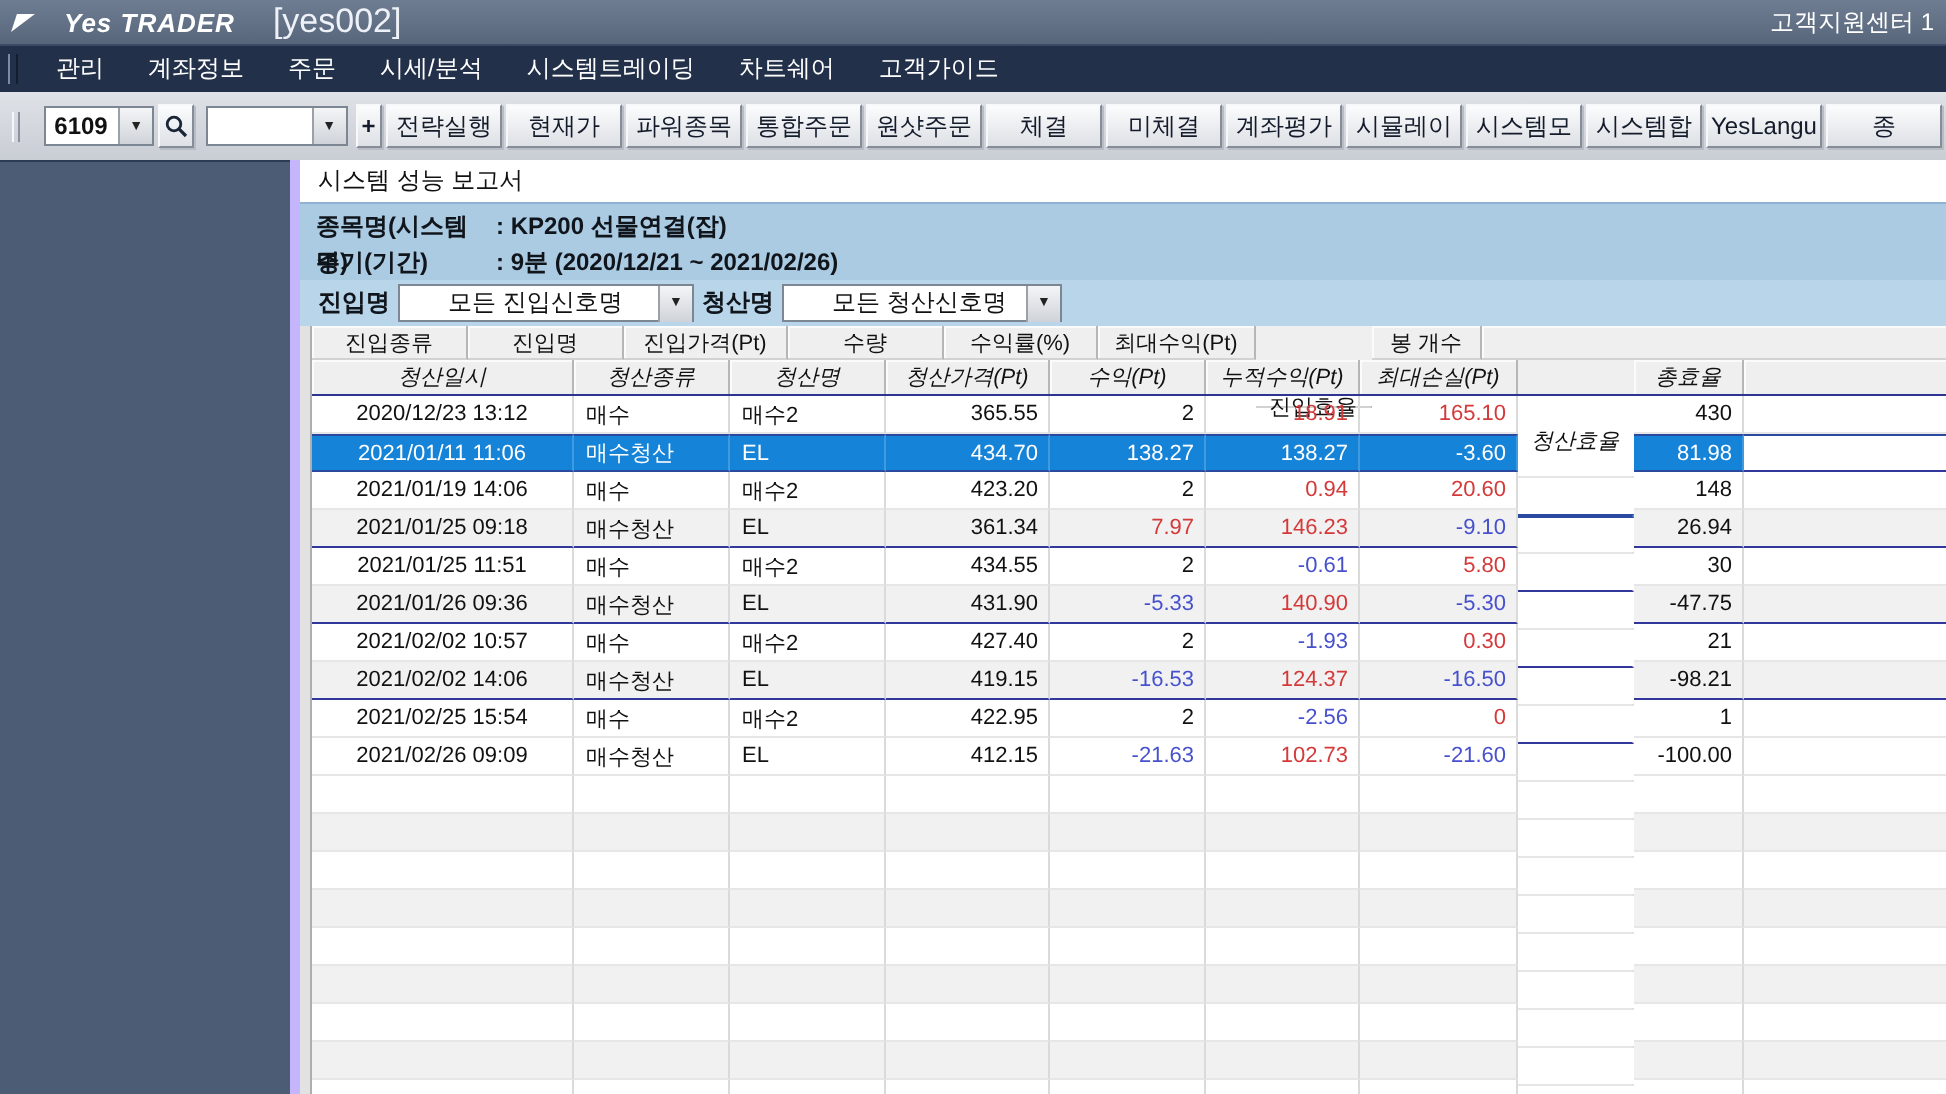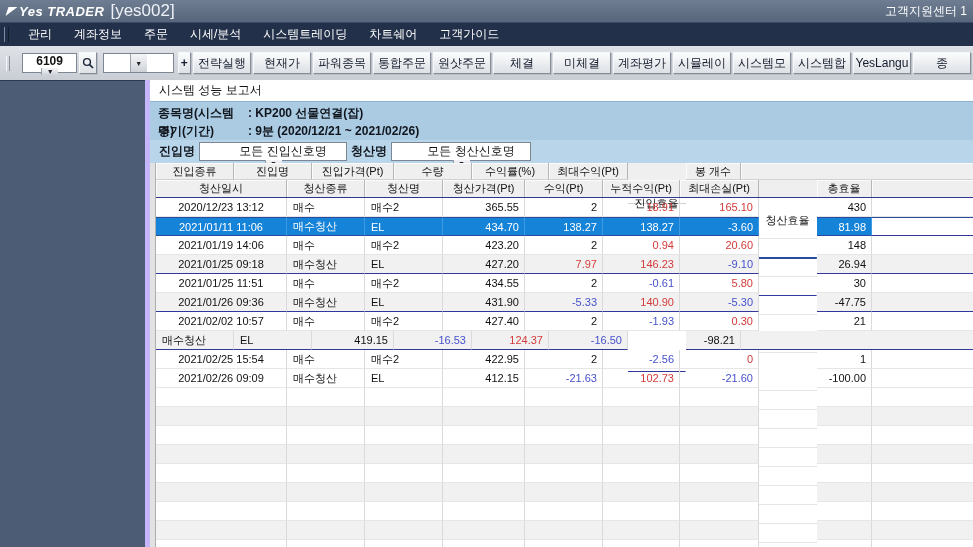--- a/index.html
+++ b/index.html
@@ -1,41 +1,41 @@
 <!DOCTYPE html>
 <html><head>
 <meta charset="utf-8">
 <style>
   html,body{margin:0;padding:0;}
   .screen{position:relative;width:973px;height:547px;overflow:hidden;
     font-family:"Liberation Sans","DejaVu Sans",sans-serif;background:#4b5c74;}
 
   
   .titlebar{height:22px;background:linear-gradient(#6e7d91,#57667b);
-    display:flex;align-items:center;padding:0 6px;color:#fff;}
+    display:flex;align-items:center;padding:0 6px;color:#fff;gap:13px;}
   .logo-flag{display:inline-block;width:0;height:0;border-top:9px solid #fff;
     border-right:9px solid transparent;transform:skewX(-18deg);margin:0 3px 0 1px;}
   .logo-text{font-style:italic;font-weight:bold;font-size:13px;letter-spacing:.5px;}
   .account-text{font-size:17px;margin-left:6px;color:#eef2f8;}
   .titlebar-right{margin-left:auto;font-size:12px;color:#fff;white-space:nowrap;}
 
   
   .menubar{height:23px;background:#223049;display:flex;align-items:center;
     color:#fff;font-size:12px;border-top:1px solid #3a4a66;}
   .drag-handle{width:3px;height:15px;border-left:1px solid #7d8ba0;
     border-right:1px solid #141d2e;margin:0 8px 0 4px;}
   .menu-item{padding:0 11px;cursor:default;}
 
   
   .toolbar{height:34px;background:linear-gradient(#dfe2e7,#c9cdd4);
     border-bottom:1px solid #2c3a52;display:flex;align-items:center;
     padding:0 2px;white-space:nowrap;overflow:hidden;}
   .toolbar .drag-handle{border-left:1px solid #f5f7fa;border-right:1px solid #8d939e;}
   .combo{display:flex;align-items:center;background:#fff;border:1px solid #7c8793;
-    height:20px;box-sizing:border-box;flex-direction:column;}
+    height:20px;box-sizing:border-box;}
   .combo-value{font-size:12px;font-weight:bold;padding:0 4px;flex:1;color:#111;}
   .combo-arrow-btn{width:16px;height:18px;background:linear-gradient(#f4f5f7,#cfd3d9);
     border-left:1px solid #9aa1ab;display:flex;align-items:center;justify-content:center;
     font-size:7px;color:#222;}
   .sym-combo{width:76px;margin-left:4px;}
   .blank-combo{width:98px;margin-left:6px;}
   .tool-btn{height:22px;box-sizing:border-box;margin-left:2px;
     background:linear-gradient(#fbfcfd,#dde0e5);
     border:1px solid;border-color:#f6f8fa #878d97 #878d97 #f6f8fa;
     box-shadow:1px 1px 0 #b8bdc5;
@@ -63,21 +63,21 @@
 
   
   .grid{display:flex;height:384px;}
   .gutter{width:5px;flex:0 0 5px;background:#e2e2e2;border-right:1px solid #aeaeae;}
   .grid-content{flex:1;overflow:hidden;}
   .ghead{border-bottom:1px solid #2e3491;}
   .hrow{display:flex;height:17px;background:#efefef;font-size:11px;color:#111;}
   .hcell{box-sizing:border-box;border-right:1px solid #b6b6b6;border-bottom:1px solid #d2d2d2;
     display:flex;align-items:center;justify-content:center;
     box-shadow:inset 1px 1px 0 #fbfbfb;}
-  .hrow:last-child .hcell{border-bottom:none;}
+  .hrow:last-child .hcell{border-bottom:none;font-style:italic;}
   .drow{display:flex;height:19px;font-size:11px;color:#111;box-sizing:border-box;}
   .cell{box-sizing:border-box;border-right:1px solid #dadada;border-bottom:1px solid #e6e6e6;
     display:flex;align-items:center;overflow:hidden;white-space:nowrap;}
   .ctr{justify-content:center;}
   .lft{justify-content:flex-start;padding-left:6px;}
   .num{justify-content:flex-end;padding-right:5px;}
   .c0{width:131px;flex:0 0 131px;}
   .c1{width:78px;flex:0 0 78px;}
   .c2{width:78px;flex:0 0 78px;}
   .c3{width:82px;flex:0 0 82px;}
@@ -244,21 +244,21 @@
               <div class="cell num c5 t-r">0.94</div>
               <div class="cell num c6 t-r">20.60</div>
               <div class="cell num c7">69.36</div>
               <div class="cell num c8">148</div>
               <div class="cell cf">&nbsp;</div>
             </div>
             <div class="drow row-gray sep">
               <div class="cell ctr c0">2021/01/25 09:18</div>
               <div class="cell lft c1">매수청산</div>
               <div class="cell lft c2">EL</div>
-              <div class="cell num c3">427.20</div>
+              <div class="cell num c3">361.34</div>
               <div class="cell num c4 t-r">7.97</div>
               <div class="cell num c5 t-r">146.23</div>
               <div class="cell num c6 t-b">-9.10</div>
               <div class="cell num c7">57.58</div>
               <div class="cell num c8">26.94</div>
               <div class="cell cf">&nbsp;</div>
             </div>
             <div class="drow">
               <div class="cell ctr c0">2021/01/25 11:51</div>
               <div class="cell lft c1">매수</div>
@@ -289,20 +289,21 @@
               <div class="cell lft c2">매수2</div>
               <div class="cell num c3">427.40</div>
               <div class="cell num c4">2</div>
               <div class="cell num c5 t-b">-1.93</div>
               <div class="cell num c6 t-r">0.30</div>
               <div class="cell num c7">1.79</div>
               <div class="cell num c8">21</div>
               <div class="cell cf">&nbsp;</div>
             </div>
             <div class="drow row-gray sep">
+              <div class="cell ctr c0">2021/02/02 14:06</div>
               <div class="cell lft c1">매수청산</div>
               <div class="cell lft c2">EL</div>
               <div class="cell num c3">419.15</div>
               <div class="cell num c4 t-b">-16.53</div>
               <div class="cell num c5 t-r">124.37</div>
               <div class="cell num c6 t-b">-16.50</div>
               <div class="cell num c7">0</div>
               <div class="cell num c8">-98.21</div>
               <div class="cell cf">&nbsp;</div>
             </div>

